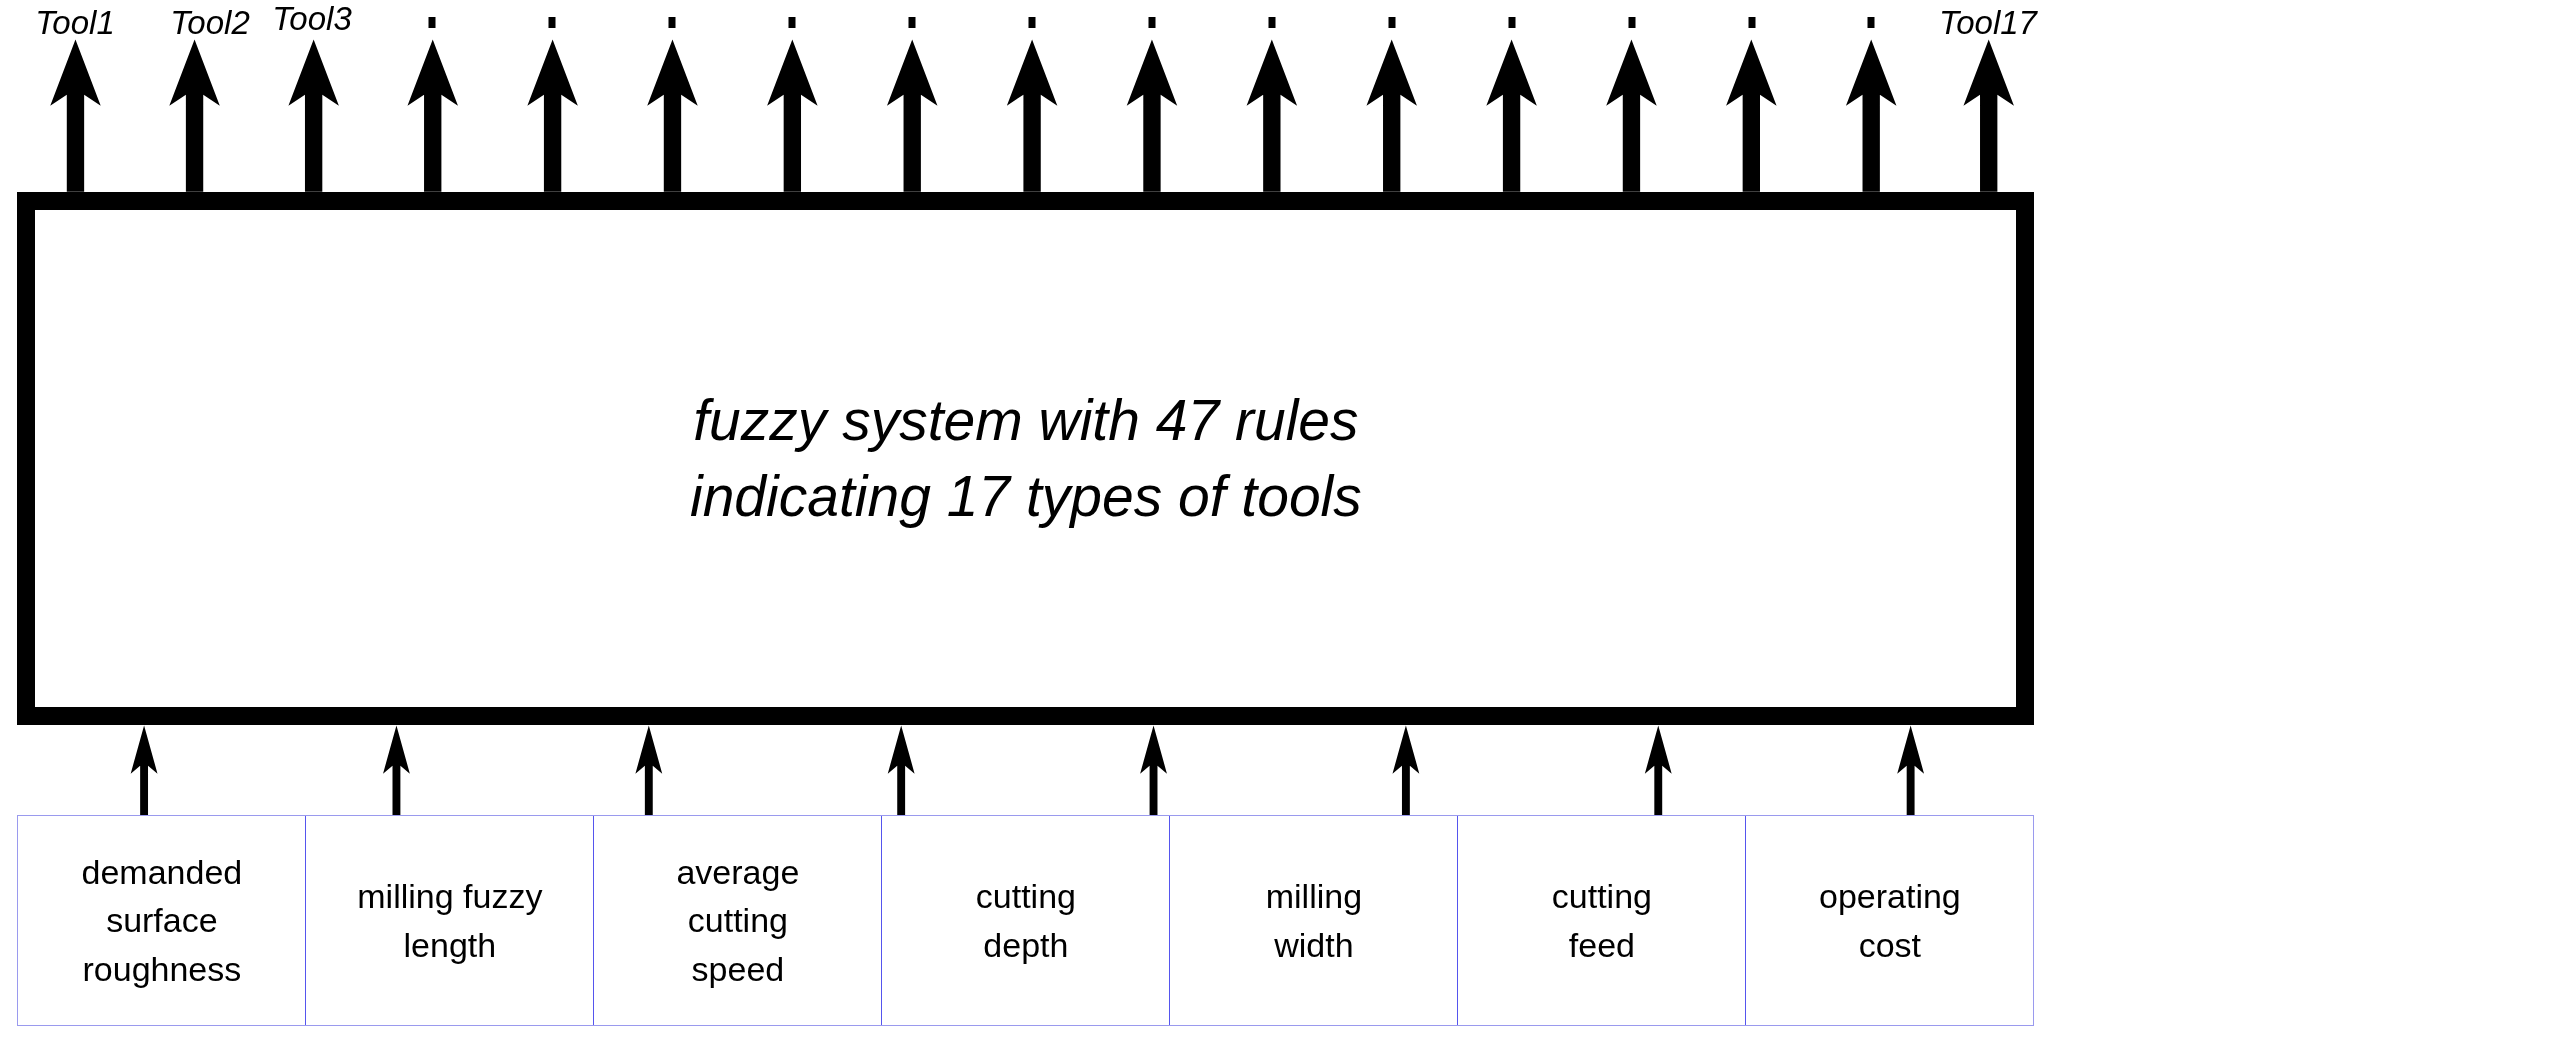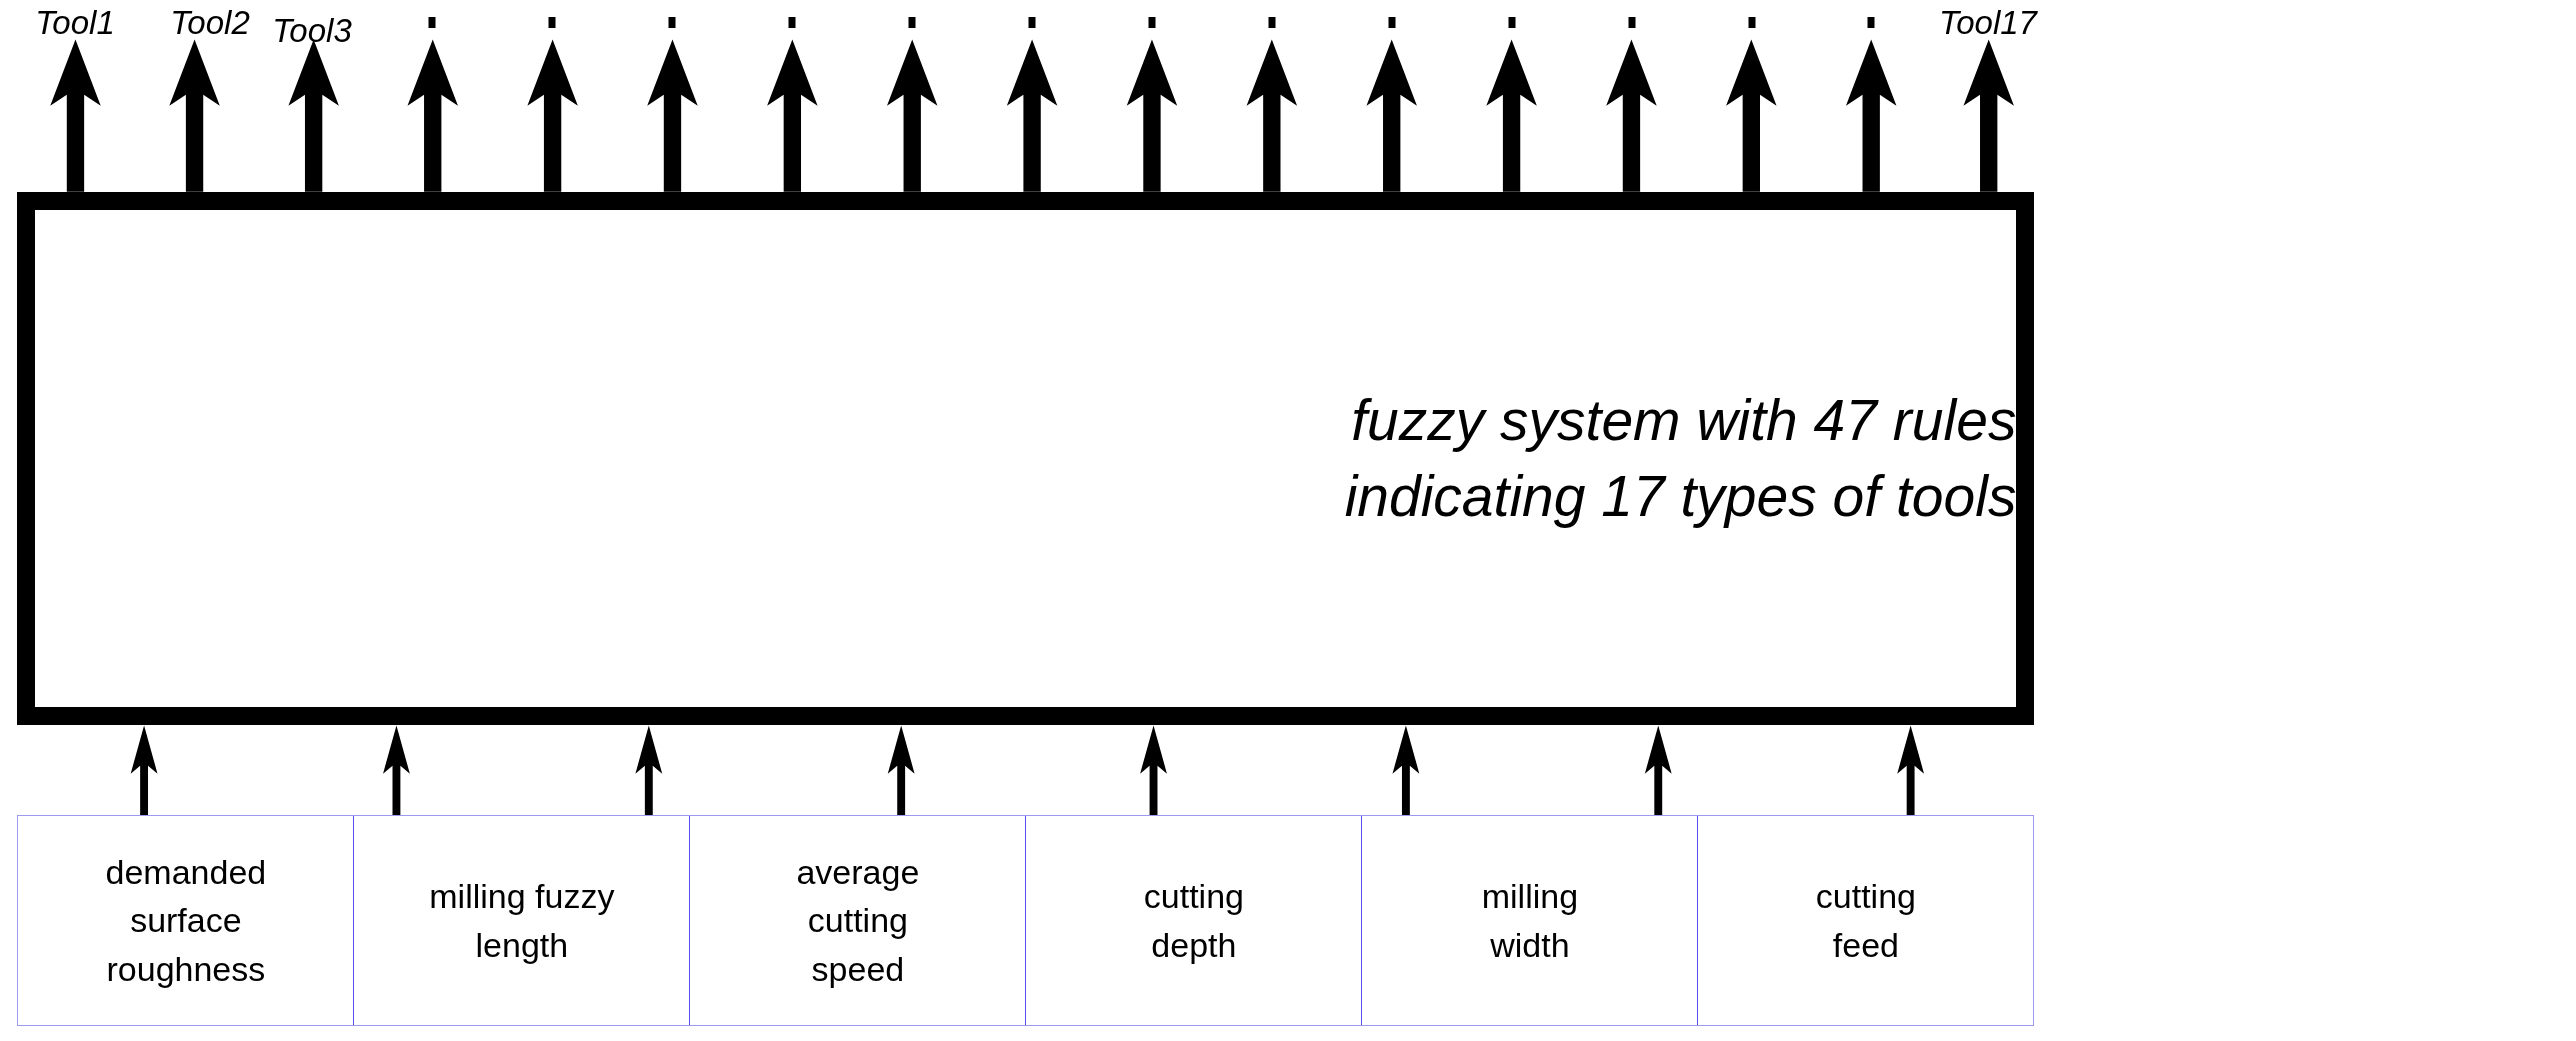--- a/index.html
+++ b/index.html
@@ -61,21 +61,21 @@
     background: #ffffff;
   }
   .fuzzy-text {
     position: absolute;
     left: 0;
     top: 0;
     width: 100%;
     height: 100%;
     display: flex;
     flex-direction: column;
-    align-items: flex-end;
+    align-items: center;
     justify-content: center;
     font-family: "Liberation Sans", sans-serif;
     font-style: italic;
     font-size: 57px;
     line-height: 1.32;
     color: #000000;
     white-space: nowrap;
   }
 
   
@@ -128,21 +128,21 @@
     display: block;
   }
 </style>
 </head>
 <body>
 
 <div id="stage">
 
   <div class="tool-label" style="left:75px;  top:6.3px;">Tool1</div>
   <div class="tool-label" style="left:210px; top:6.3px;">Tool2</div>
-  <div class="tool-label" style="left:312px; top:14px;">Tool3</div>
+  <div class="tool-label" style="left:312px; top:2px;">Tool3</div>
   <div class="tool-label" style="left:1988px;top:6.3px;">Tool17</div>
 
   <div class="tool-dot" style="left:432px;  top:16.6px;"></div>
   <div class="tool-dot" style="left:552px;  top:16.6px;"></div>
   <div class="tool-dot" style="left:672px;  top:16.6px;"></div>
   <div class="tool-dot" style="left:792px; top:16.6px;"></div>
   <div class="tool-dot" style="left:912px; top:16.6px;"></div>
   <div class="tool-dot" style="left:1032px; top:16.6px;"></div>
   <div class="tool-dot" style="left:1152px; top:16.6px;"></div>
   <div class="tool-dot" style="left:1272px; top:16.6px;"></div>
@@ -251,17 +251,19 @@
 length</div>
     <div class="input-cell">average
 cutting
 speed</div>
     <div class="input-cell">cutting
 depth</div>
     <div class="input-cell">milling
 width</div>
     <div class="input-cell">cutting
 feed</div>
+    <div class="input-cell">operating
+cost</div>
   </div>
 
 
 </div>
 
 
 </body></html>

